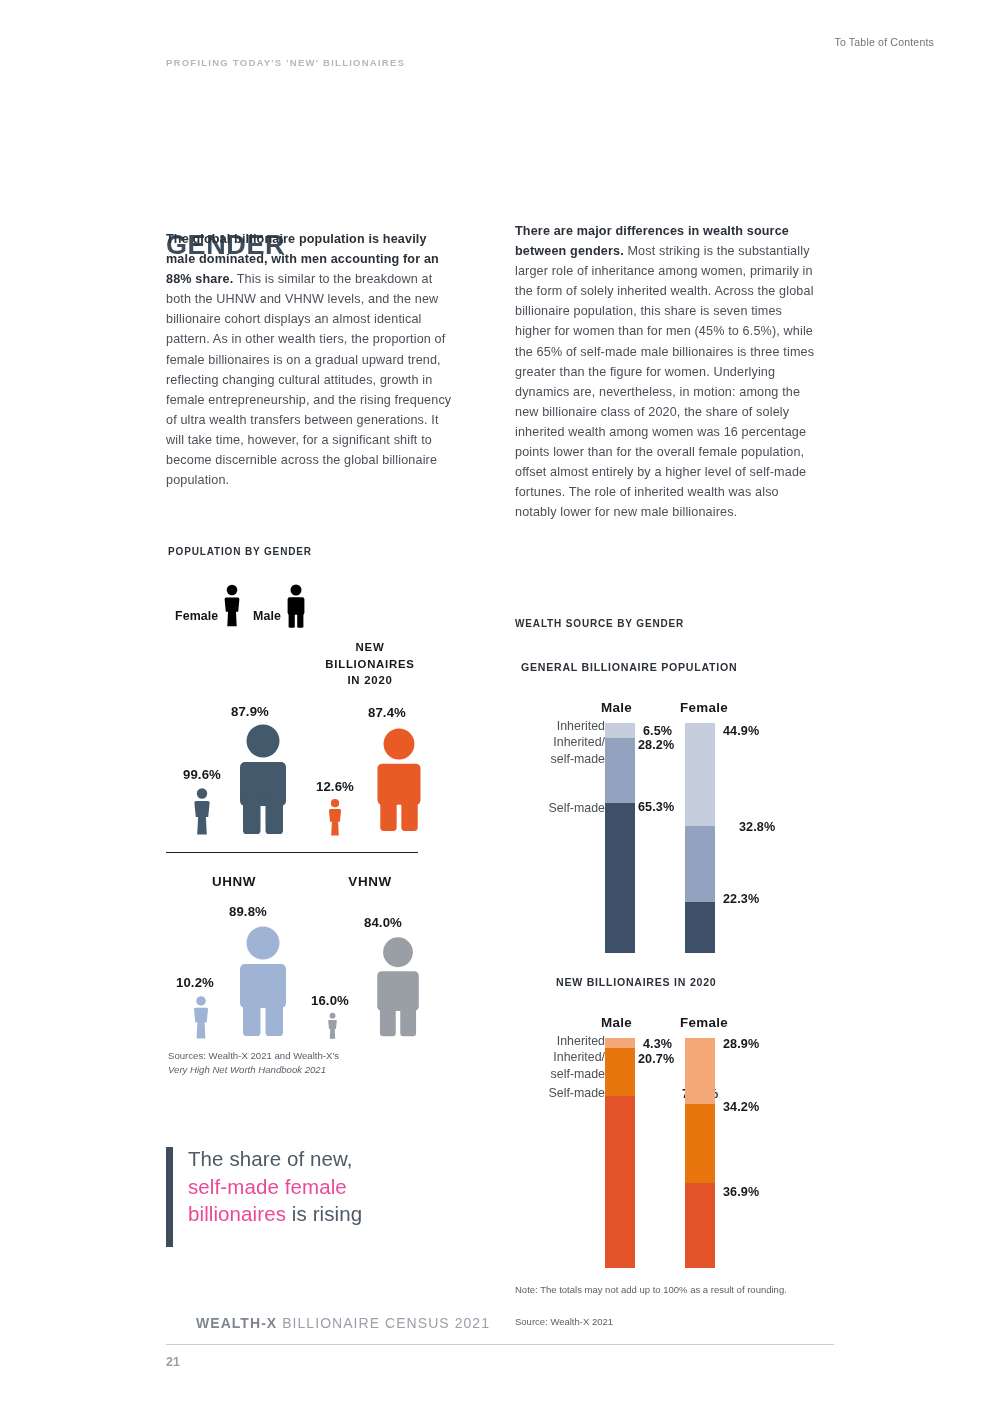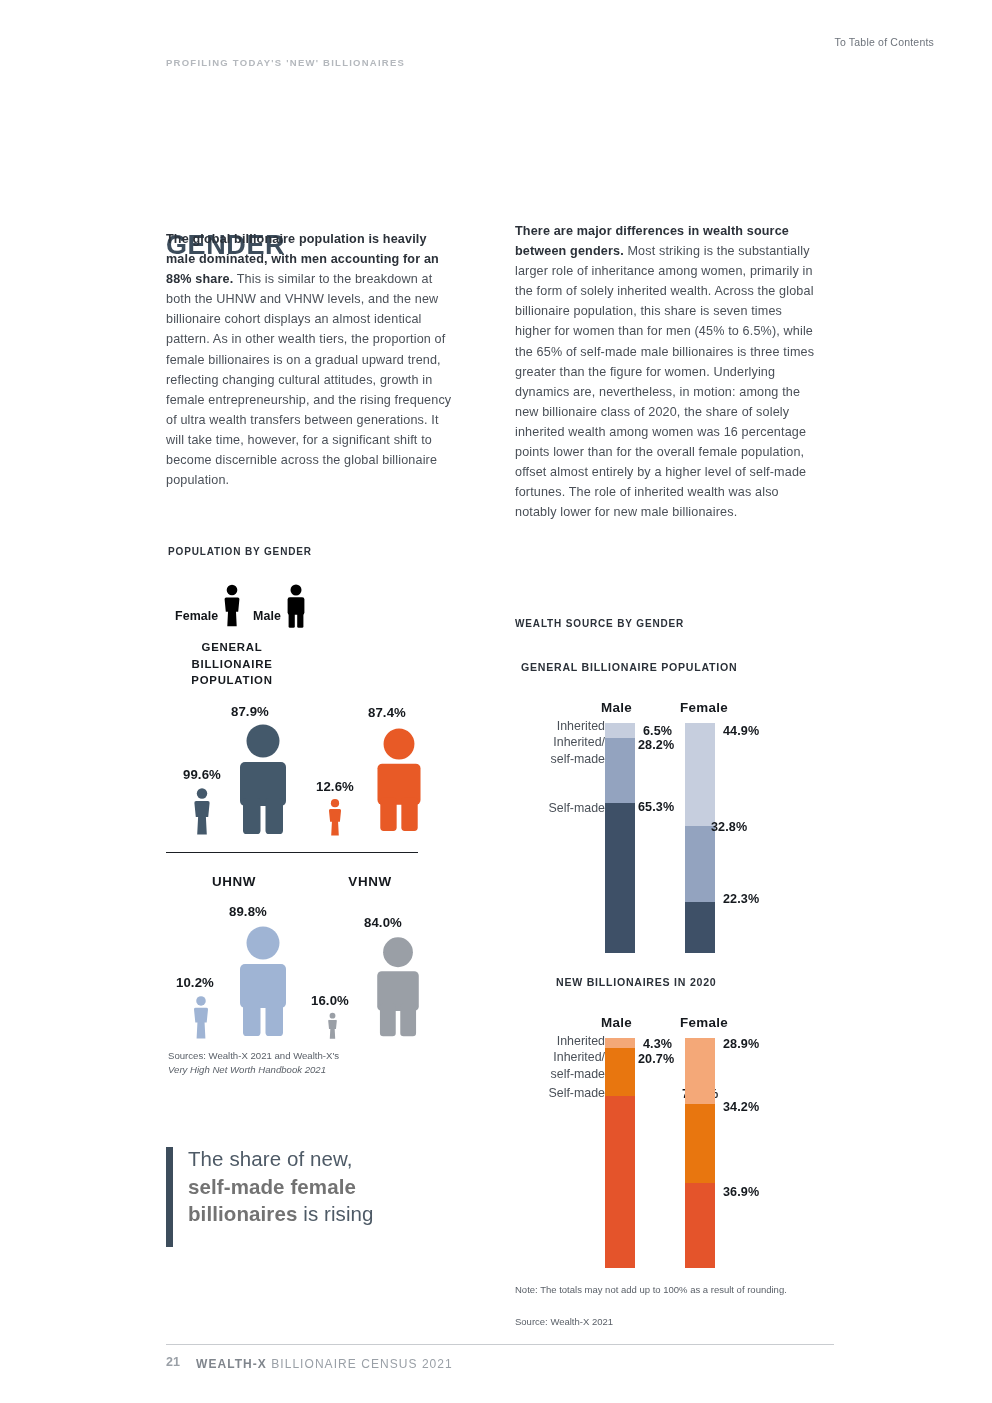--- a/index.html
+++ b/index.html
@@ -87,21 +87,21 @@
   .pullquote { position: absolute; left: 166px; top: 1145px; width: 290px; }
   .pq-bar {
     position: absolute; left: 0; top: 2px; width: 7px; height: 100px;
     background: #3d4d5c;
   }
   .pq-text {
     position: absolute; left: 22px; top: 0;
     font-size: 20.5px; line-height: 27.5px; color: #4e5a66; font-weight: 400;
     letter-spacing: .1px;
   }
-  .pq-text b { font-weight: 700; color: #737373; }
+  .pq-text b { font-weight: 400; color: #ec4899; }
 
   
   .stackchart { position: absolute; }
   .bar-col { position: absolute; width: 30px; }
   .bar-head {
     position: absolute; font-size: 13.4px; font-weight: 700;
     color: #15191e; letter-spacing: .3px; white-space: nowrap;
   }
   .seg { position: absolute; left: 0; width: 30px; }
   .seg-val {
@@ -122,22 +122,22 @@
   
   .footer-rule {
     position: absolute; left: 166px; top: 1344px; width: 668px;
     border-top: 1px solid #c9ccd0;
   }
   .page-num {
     position: absolute; left: 166px; top: 1355px;
     font-size: 12.5px; font-weight: 700; color: #9aa0a7;
   }
   .footer-text {
-    position: absolute; left: 196px; top: 1357px;
-    font-size: 12px; letter-spacing: 1.05px; color: #9aa0a7;
+    position: absolute; left: 196px; top: 1315px;
+    font-size: 14px; letter-spacing: 1.05px; color: #9aa0a7;
   }
   .footer-text b { font-weight: 700; color: #80868d; }
 </style>
 </head>
 <body>
 
 <div class="page">
 
   <div class="toc">To Table of Contents</div>
   <div class="running-head">PROFILING TODAY'S 'NEW' BILLIONAIRES</div>
@@ -168,23 +168,23 @@
       <span class="legend-label">Male</span>
       <svg width="24" height="44" viewBox="0 0 24 44" style="margin-left:3px;">
         <circle cx="12" cy="6" r="5.5" fill="#000"></circle>
         <rect x="3.6" y="13.2" width="16.8" height="17.5" rx="2.2" fill="#000"></rect>
         <rect x="4.6" y="28" width="6.2" height="15.8" rx="1.4" fill="#000"></rect>
         <rect x="13.2" y="28" width="6.2" height="15.8" rx="1.4" fill="#000"></rect>
       </svg>
     </div>
   </div>
 
-  <div class="cat-head" style="left: 172px; top: 639px; width: 120px; white-space: pre-line;">GENERAL
-BILLIONAIRE
-POPULATION</div>
+  <div class="cat-head" style="left: 310px; top: 639px; width: 120px; white-space: pre-line;">NEW
+BILLIONAIRES
+IN 2020</div>
 
   <div class="pct" style="left:183px; top:767px;">99.6%</div>
   <svg class="fig-wrap" style="left:189px; top:787px;" width="26" height="48" viewBox="0 0 26 48">
     <circle cx="13" cy="6.5" r="5.2" fill="#44596b"></circle>
     <path d="M7.2 14 h11.6 a1.8 1.8 0 0 1 1.8 2 l-1.4 14 h-2.3 l.9 17.5 h-9.6 l.9 -17.5 h-2.3 l-1.4 -14 a1.8 1.8 0 0 1 1.8 -2 z" fill="#44596b"></path>
   </svg>
 
   <div class="pct" style="left:231px; top:704px;">87.9%</div>
   <svg class="fig-wrap" style="left:232px; top:724px;" width="62" height="111" viewBox="0 0 62 111">
     <circle cx="31" cy="17" r="16.5" fill="#44596b"></circle>
@@ -276,21 +276,21 @@
     <div class="seg-val" style="left:128px; top:24px;">6.5%</div>
     <div class="seg-val" style="left:123px; top:38px;">28.2%</div>
     <div class="seg-val" style="left:123px; top:100px;">65.3%</div>
 
     <div class="bar-col" style="left:170px; top:23px; height:230px;">
       <div class="seg" style="top:0; height:103px; background:#c6cede;"></div>
       <div class="seg" style="top:103px; height:76px; background:#93a3bf;"></div>
       <div class="seg" style="top:179px; height:51px; background:#3e5067;"></div>
     </div>
     <div class="seg-val" style="left:208px; top:24px;">44.9%</div>
-    <div class="seg-val" style="left:196px; top:120px;text-align:center;">32.8%</div>
+    <div class="seg-val" style="left:224px; top:120px;text-align:center;">32.8%</div>
     <div class="seg-val" style="left:208px; top:192px;">22.3%</div>
   </div>
 
   <div class="sub-title" id="nb2020-title">NEW BILLIONAIRES IN 2020</div>
 
   <div class="stackchart" style="left:515px; top:1015px; width:300px; height:250px;">
     <div class="bar-head" style="left:86px; top:0;">Male</div>
     <div class="bar-head" style="left:165px; top:0;">Female</div>
 
     <div class="row-label" style="left: -10px; top: 18px; width: 100px; white-space: pre-line;">Inherited</div>

